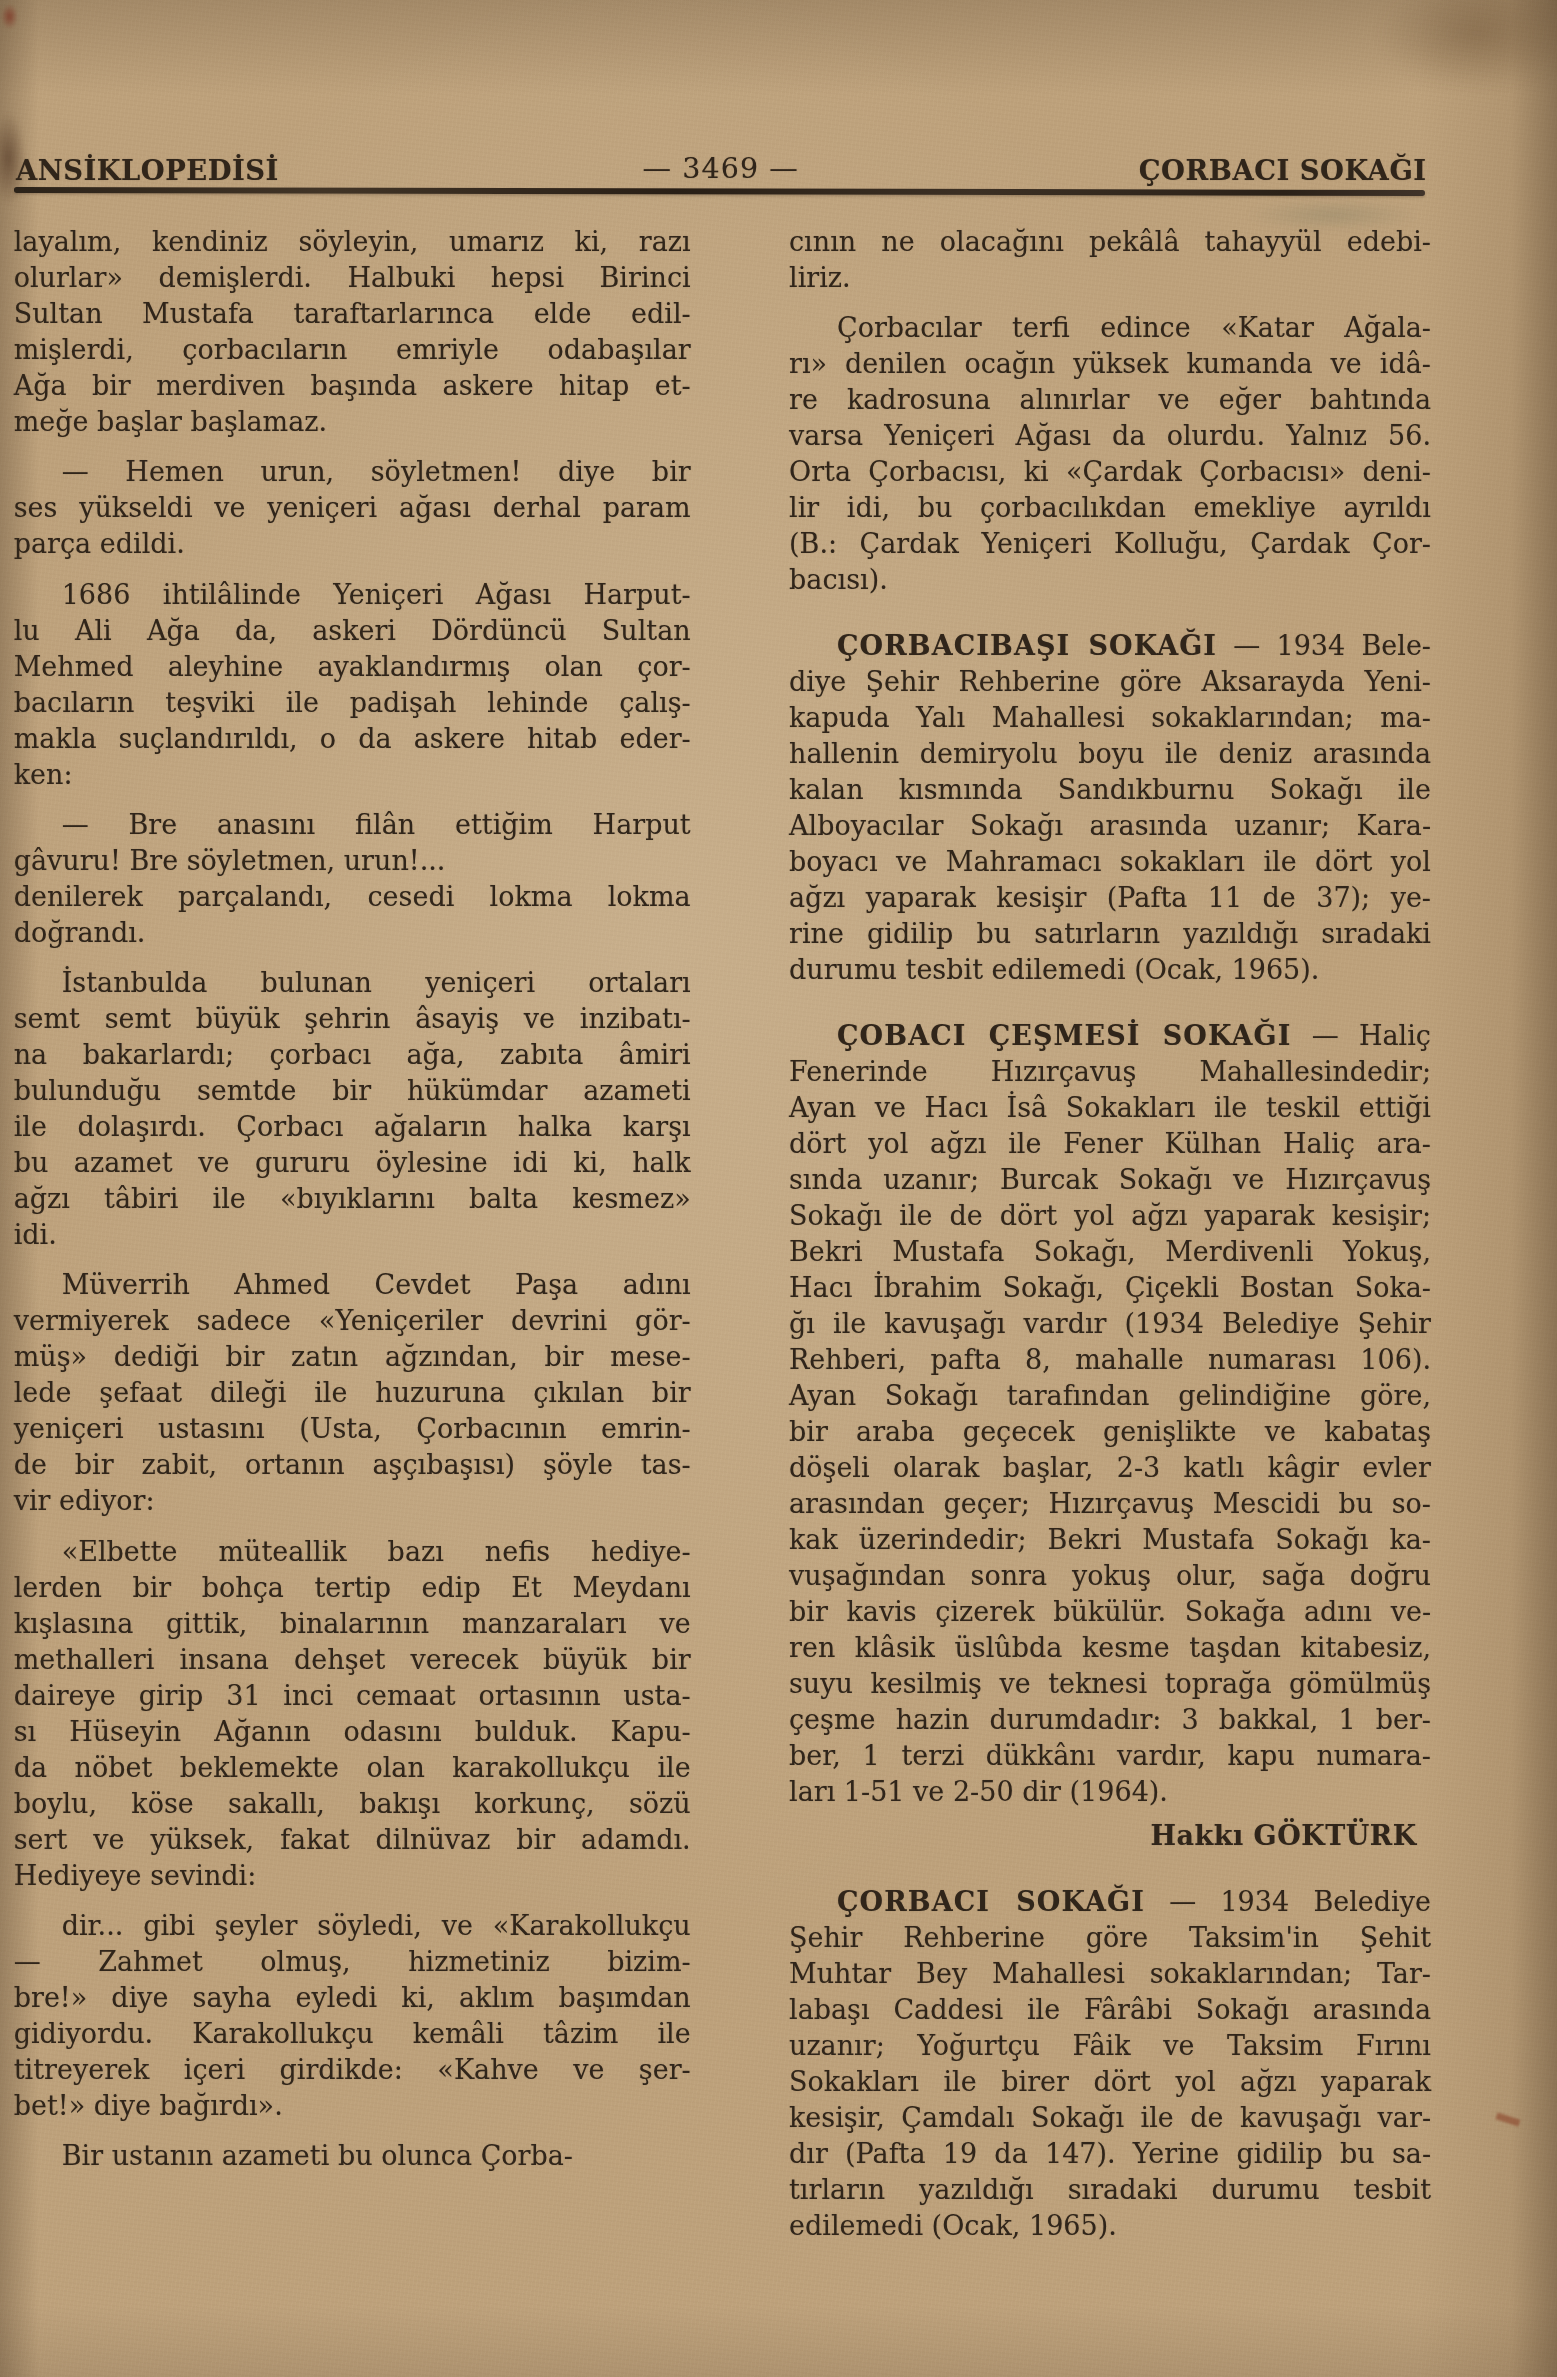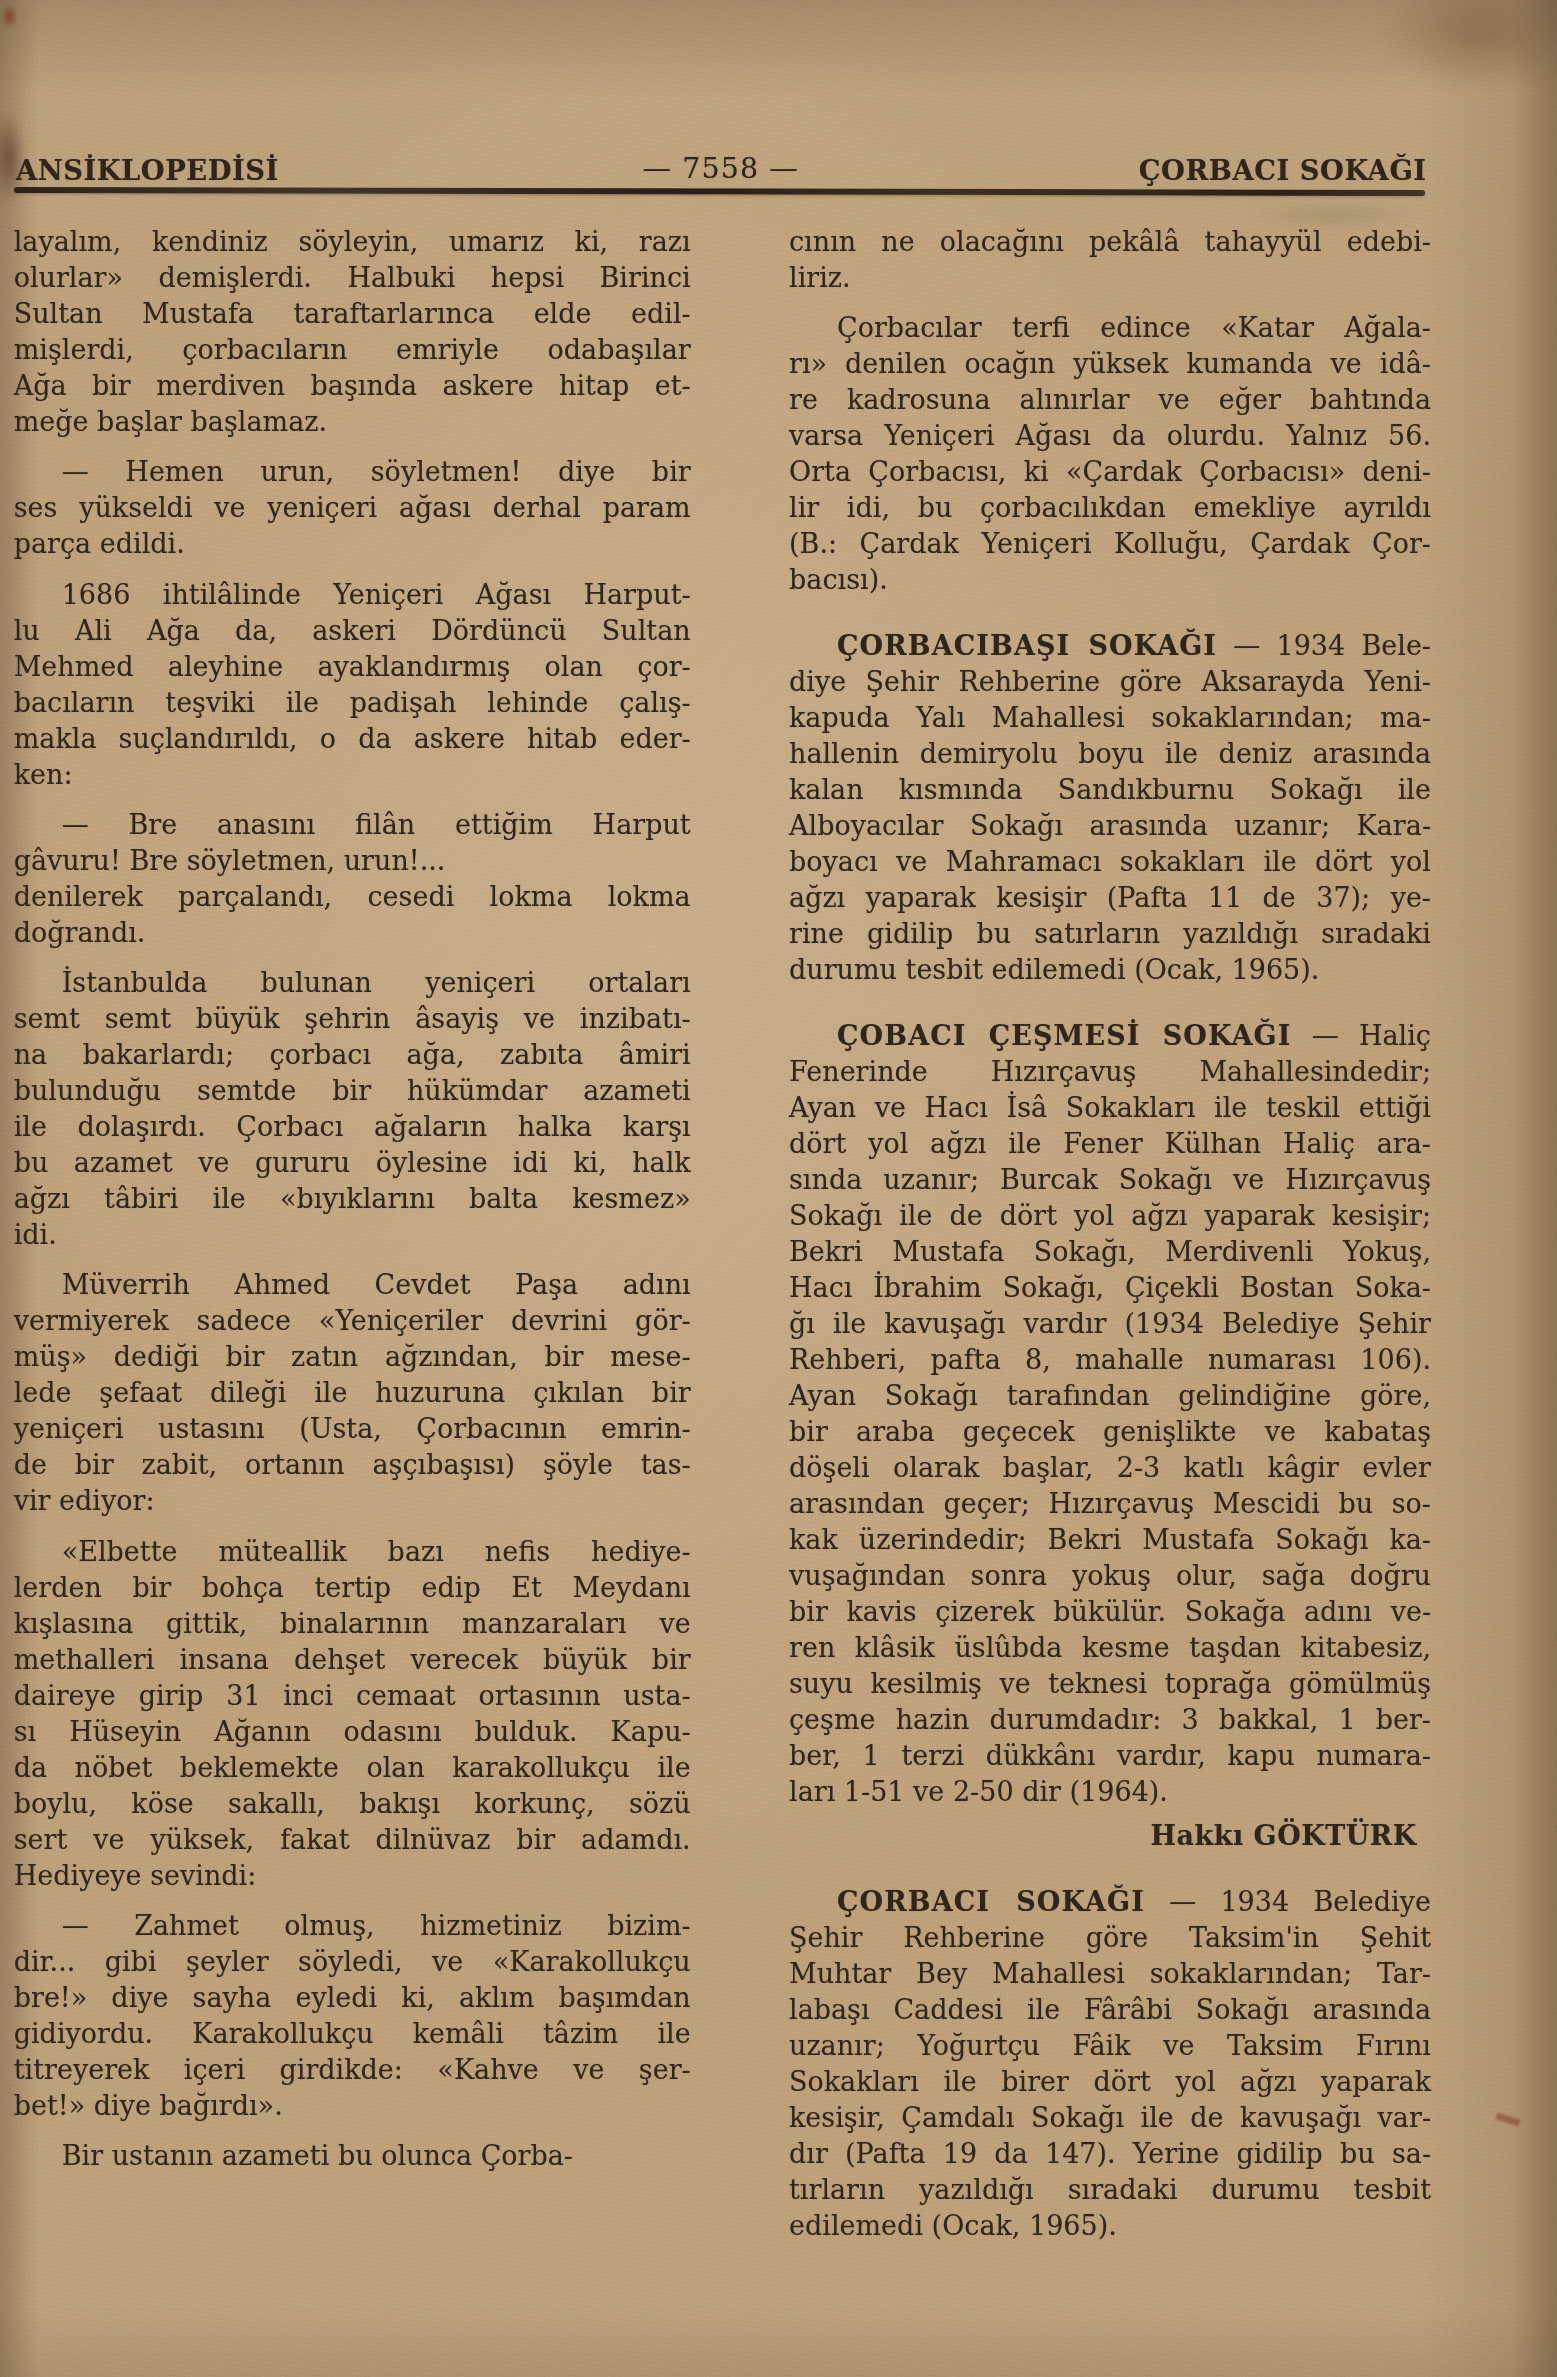--- a/index.html
+++ b/index.html
@@ -89,21 +89,21 @@
 <div class="page">
 
   <div class="smudge smudge-tl-dot"></div>
   <div class="smudge smudge-tl-streak"></div>
   <div class="smudge smudge-tr"></div>
   <div class="smudge smudge-ghost"></div>
   <div class="smudge smudge-br-dash"></div>
 
   <header class="page-header">
     <div class="header-left">ANSİKLOPEDİSİ</div>
-    <div class="header-center">— 7558 —</div>
+    <div class="header-center">— 3469 —</div>
     <div class="header-right">ÇORBACI SOKAĞI</div>
   </header>
 
   <div class="head-rule"></div>
 
   <main>
     <section class="col col-left">
         <div class="para">
           <div class="line">layalım, kendiniz söyleyin, umarız ki, razı</div>
           <div class="line">olurlar» demişlerdi. Halbuki hepsi Birinci</div>
@@ -158,22 +158,22 @@
           <div class="line">kışlasına gittik, binalarının manzaraları ve</div>
           <div class="line">methalleri insana dehşet verecek büyük bir</div>
           <div class="line">daireye girip 31 inci cemaat ortasının usta-</div>
           <div class="line">sı Hüseyin Ağanın odasını bulduk. Kapu-</div>
           <div class="line">da nöbet beklemekte olan karakollukçu ile</div>
           <div class="line">boylu, köse sakallı, bakışı korkunç, sözü</div>
           <div class="line">sert ve yüksek, fakat dilnüvaz bir adamdı.</div>
           <div class="line">Hediyeye sevindi:</div>
         </div>
         <div class="para para--indent">
+          <div class="line">dir... gibi şeyler söyledi, ve «Karakollukçu</div>
           <div class="line">— Zahmet olmuş, hizmetiniz bizim-</div>
-          <div class="line">dir... gibi şeyler söyledi, ve «Karakollukçu</div>
           <div class="line">bre!» diye sayha eyledi ki, aklım başımdan</div>
           <div class="line">gidiyordu. Karakollukçu kemâli tâzim ile</div>
           <div class="line">titreyerek içeri girdikde: «Kahve ve şer-</div>
           <div class="line">bet!» diye bağırdı».</div>
         </div>
         <div class="para para--indent">
           <div class="line">Bir ustanın azameti bu olunca Çorba-</div>
         </div>
       </section>
     <section class="col col-right">

